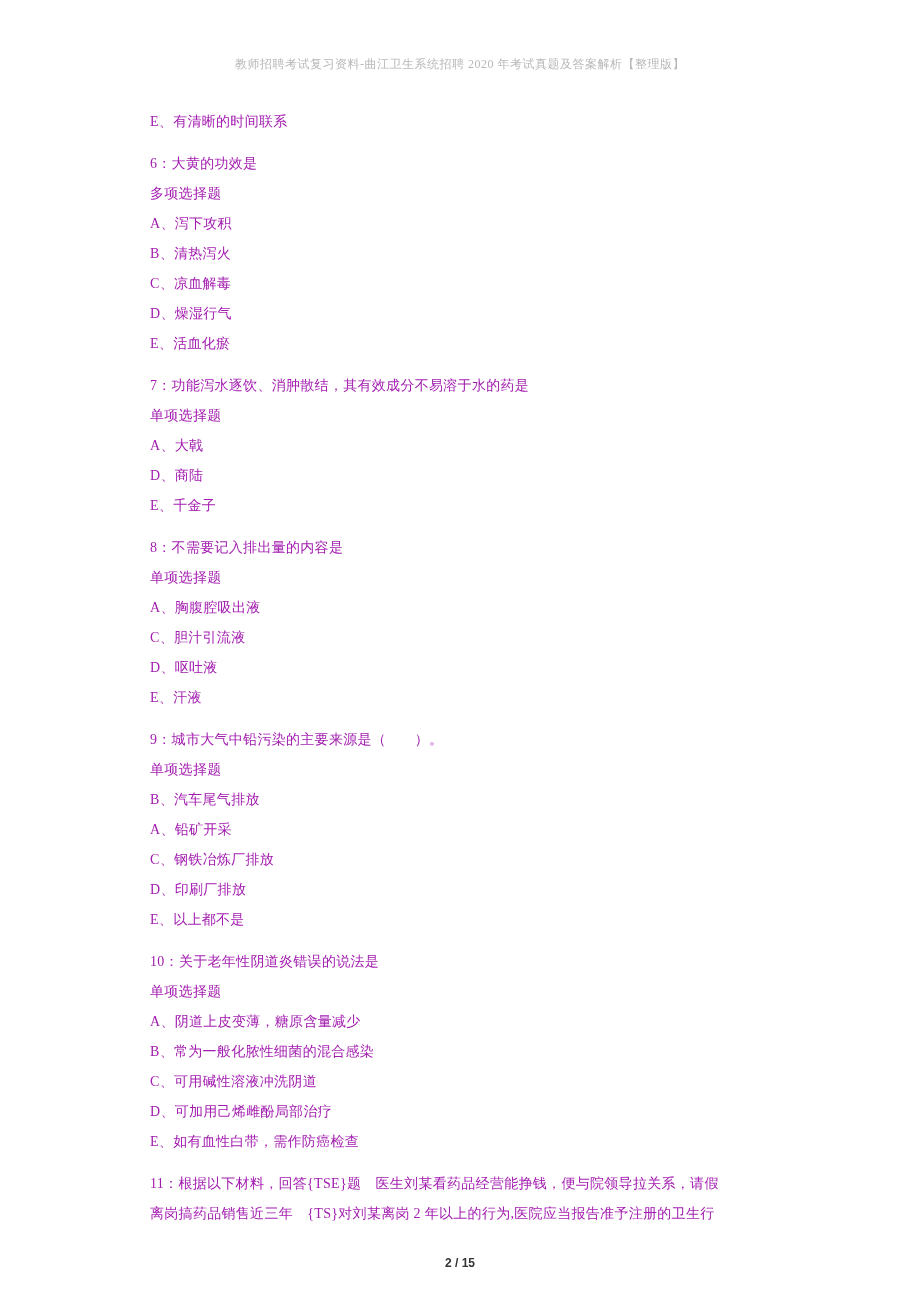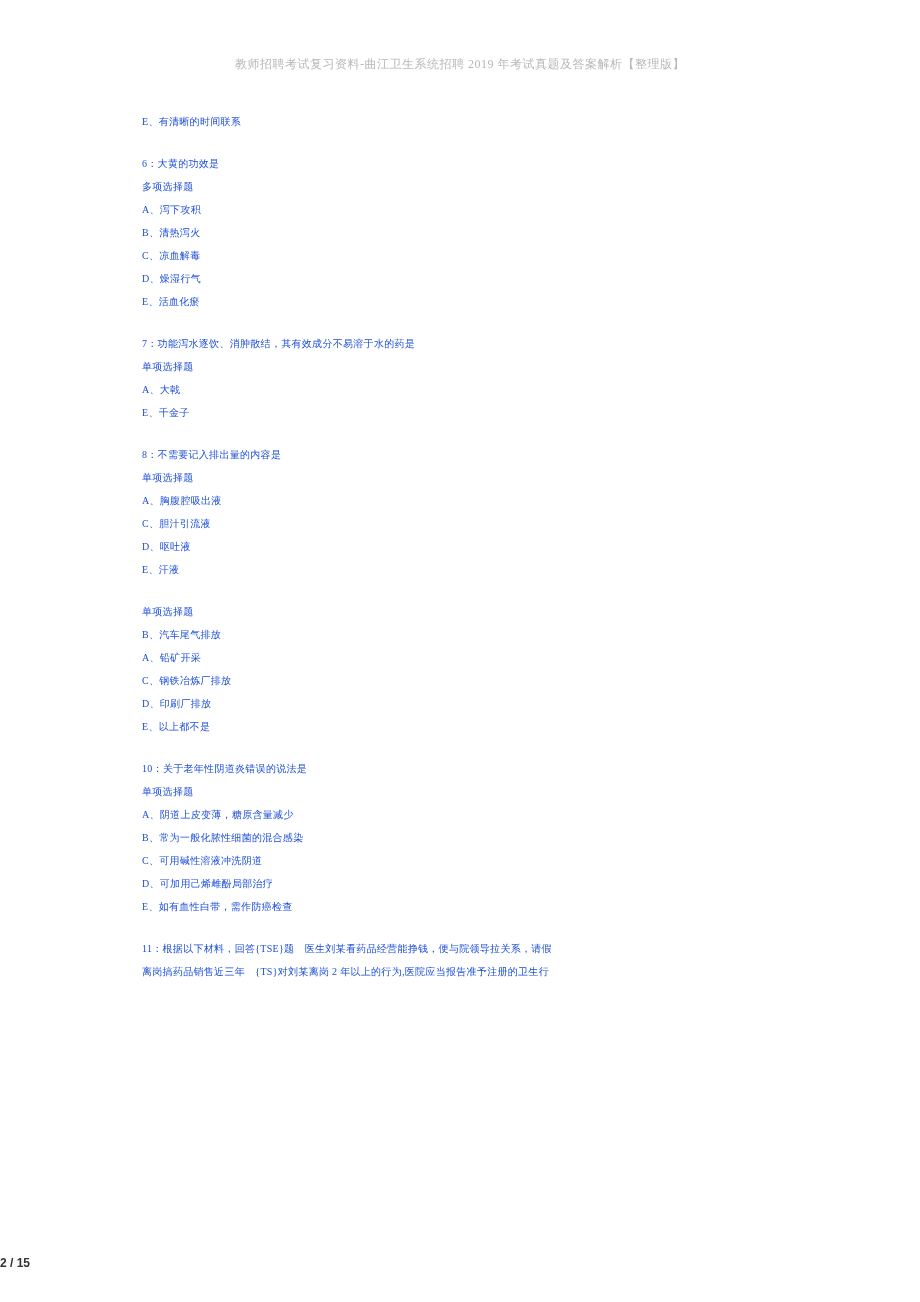--- a/index.html
+++ b/index.html
@@ -17,81 +17,84 @@
   }
   .header {
     text-align: center;
     font-size: 12px;
     color: #b8b8b8;
     letter-spacing: 0.5px;
     margin-bottom: 38px;
     font-family: "SimSun", "宋体", serif;
   }
   .line {
-    font-size: 10px;
-    color: #1d4ed8;
+    font-size: 14px;
+    color: #a21caf;
     line-height: 22px;
-    margin: 0;
+    margin: 8px;
     font-family: "SimSun", "宋体", serif;
     letter-spacing: 0.3px;
   }
   .block {
     margin-bottom: 20px;
   }
   .block .line {
     margin-bottom: 1px;
   }
   .footer {
     position: absolute;
     bottom: 32px;
     left: 0;
     right: 0;
+    text-align: center;
     font-size: 12px;
     color: #333333;
     font-family: Arial, sans-serif;
     font-weight: bold;
   }
 </style>
 </head>
 <body>
 
 <div class="page">
-  <div class="header">教师招聘考试复习资料-曲江卫生系统招聘 2019 年考试真题及答案解析【整理版】</div>
+  <div class="header">教师招聘考试复习资料-曲江卫生系统招聘 2020 年考试真题及答案解析【整理版】</div>
 
   <div class="block">
     <p class="line">E、有清晰的时间联系</p>
   </div>
 
   <div class="block">
     <p class="line">6：大黄的功效是</p>
     <p class="line">多项选择题</p>
     <p class="line">A、泻下攻积</p>
     <p class="line">B、清热泻火</p>
     <p class="line">C、凉血解毒</p>
     <p class="line">D、燥湿行气</p>
     <p class="line">E、活血化瘀</p>
   </div>
 
   <div class="block">
     <p class="line">7：功能泻水逐饮、消肿散结，其有效成分不易溶于水的药是</p>
     <p class="line">单项选择题</p>
     <p class="line">A、大戟</p>
+    <p class="line">D、商陆</p>
     <p class="line">E、千金子</p>
   </div>
 
   <div class="block">
     <p class="line">8：不需要记入排出量的内容是</p>
     <p class="line">单项选择题</p>
     <p class="line">A、胸腹腔吸出液</p>
     <p class="line">C、胆汁引流液</p>
     <p class="line">D、呕吐液</p>
     <p class="line">E、汗液</p>
   </div>
 
   <div class="block">
+    <p class="line">9：城市大气中铅污染的主要来源是（　　）。</p>
     <p class="line">单项选择题</p>
     <p class="line">B、汽车尾气排放</p>
     <p class="line">A、铅矿开采</p>
     <p class="line">C、钢铁冶炼厂排放</p>
     <p class="line">D、印刷厂排放</p>
     <p class="line">E、以上都不是</p>
   </div>
 
   <div class="block">
     <p class="line">10：关于老年性阴道炎错误的说法是</p>

